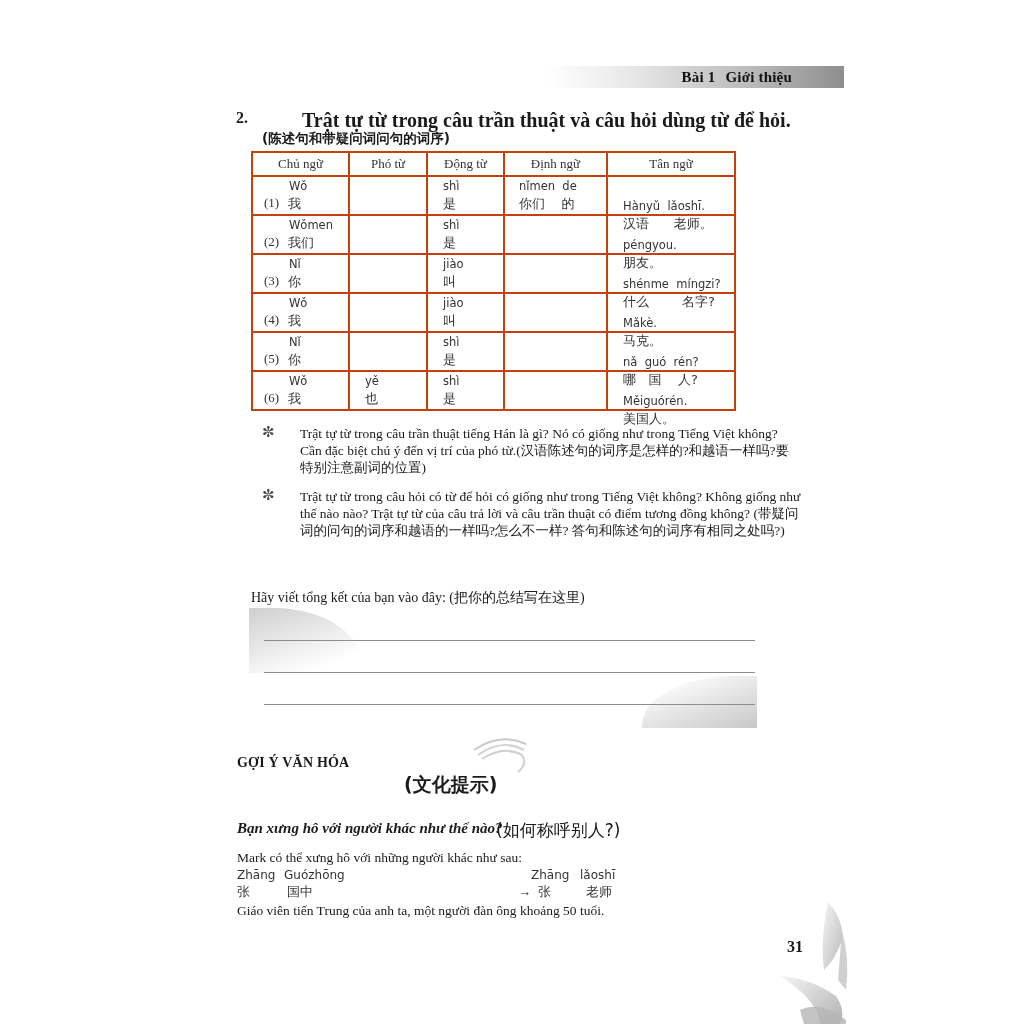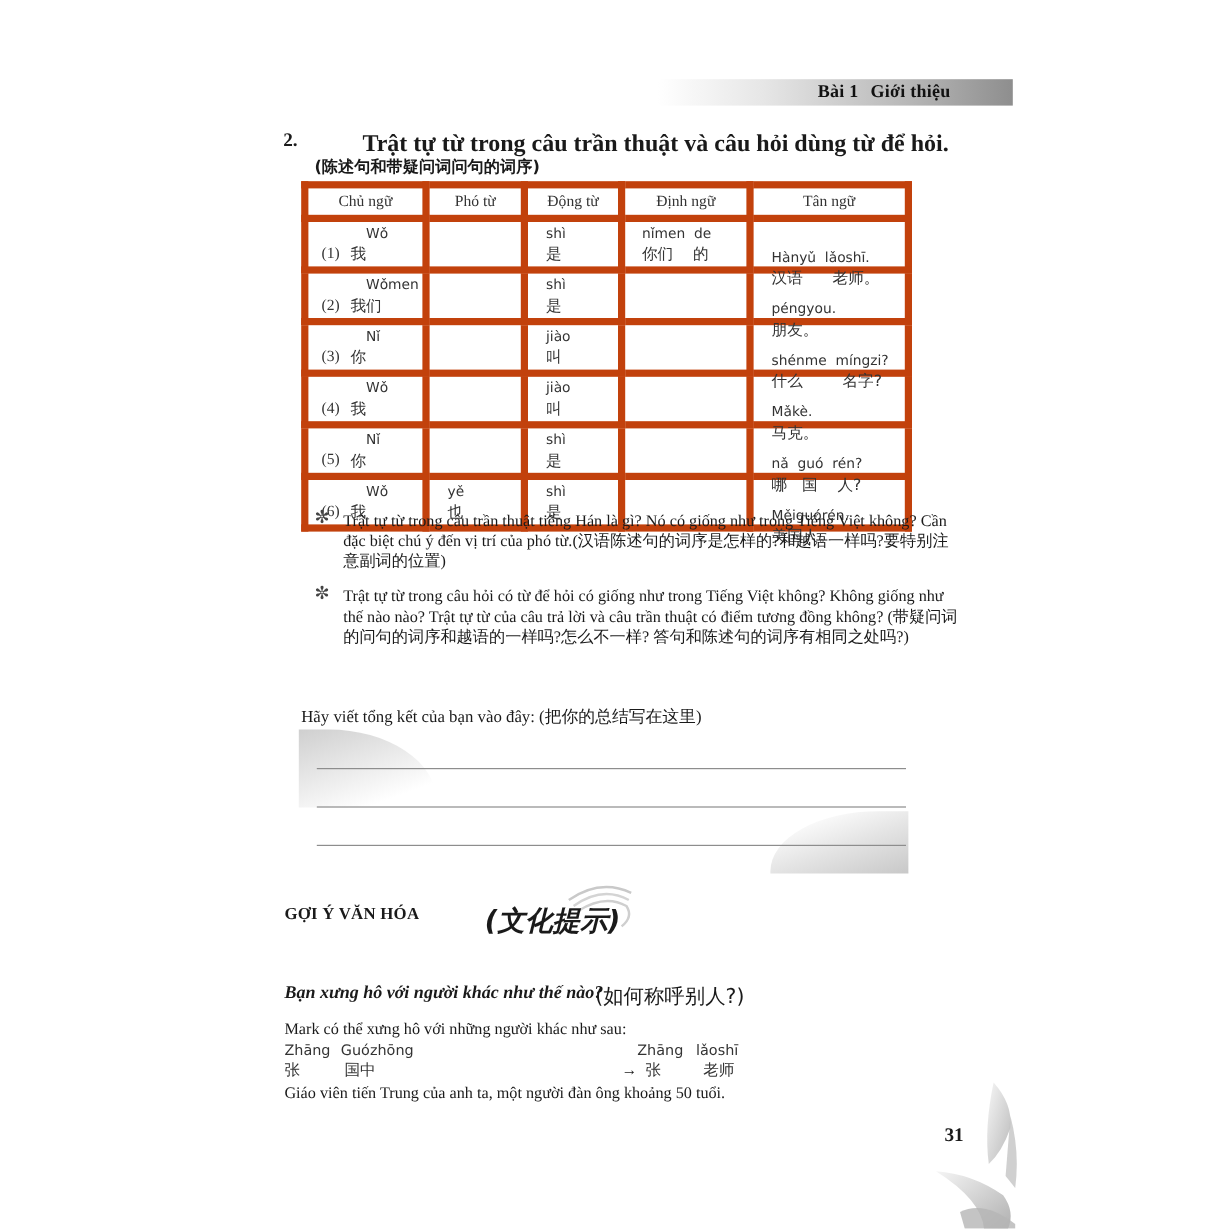--- a/index.html
+++ b/index.html
@@ -25,67 +25,67 @@
   .sec-num { left: 236px; top: 109px; font-size: 16px; font-weight: bold; }
   .sec-title { left: 262px; top: 109px; font-size: 20px; font-weight: bold; margin-left: 40px; }
   .sec-sub { left: 262px; top: 130px; font-size: 13.5px; font-weight: bold; font-family: "DejaVu Sans", sans-serif; }
 
   
   table.grammar {
     position: absolute; left: 251px; top: 151px; border-collapse: collapse;
     font-size: 12.5px;
   }
   table.grammar th, table.grammar td {
-    border: 6px solid #c2410c; padding: 0; vertical-align: top;
+    border: 2px solid #c2410c; padding: 0; vertical-align: top;
   }
   table.grammar th {
     font-family: "Liberation Serif", serif; font-weight: normal; font-size: 13px;
     height: 22px; text-align: center; vertical-align: middle; color: #333;
   }
   table.grammar td { height: 37px; }
   .col-subj { width: 95px; }
   .col-adv { width: 76px; }
   .col-verb { width: 75px; margin-left: 34px; }
   .col-attr { width: 101px; }
   .col-obj { width: 126px; }
   .cell { position: relative; height: 37px; }
   .py { position: absolute; top: 2px; font-family: "DejaVu Sans", sans-serif; font-size: 11.5px; color: #333; white-space: pre; }
   .hz { position: absolute; top: 18px; font-family: "DejaVu Sans", sans-serif; font-size: 13px; color: #333; white-space: pre; }
   .rownum { position: absolute; left: 11px; top: 18px; font-size: 13px; color: #333; }
-  .subj .py { left: 48px; text-align: center; }
+  .subj .py { left: 36px; text-align: center; }
   .subj .hz { left: 35px; }
   .adv .py, .adv .hz { left: 15px; }
   .verb .py, .verb .hz { left: 15px; }
   .attr .py, .attr .hz { left: 14px; }
   .obj .py, .obj .hz { left: 15px; margin-top: 20px; }
 
   
   .note { left: 262px; width: 540px; font-size: 13.5px; line-height: 17px; }
   .note .star { position: absolute; left: 0; top: -1px; font-size: 15px; color: #444; }
-  .note .txt { margin-left: 24px; display: block; }
+  .note .txt { margin-left: 38px; display: block; }
   .note1 { top: 425px; }
   .note2 { top: 488px; }
 
   
   .summary-label { left: 251px; top: 589px; font-size: 14px; text-align: center; }
   .swoosh-tl {
     left: 249px; top: 608px; width: 115px; height: 65px;
     background: linear-gradient(160deg, #cfcfcf 0%, #eaeaea 45%, rgba(255,255,255,0) 80%);
     border-top-right-radius: 90px 60px;
   }
   .swoosh-br {
     left: 642px; top: 676px; width: 115px; height: 52px;
     background: linear-gradient(340deg, #c8c8c8 0%, #e4e4e4 45%, rgba(255,255,255,0) 85%);
     border-top-left-radius: 90px 50px;
   }
   .write-line { left: 264px; width: 491px; height: 1px; background: #8d8d8d; }
 
   
   .culture-title { left: 237px; top: 755px; font-size: 14px; font-weight: bold; letter-spacing: 0.2px; }
-  .culture-zh { left: 404px; top: 752px; font-size: 23px; font-weight: bold; font-family: "DejaVu Sans", sans-serif; font-style: italic; }
+  .culture-zh { left: 404px; top: 772px; font-size: 19px; font-weight: bold; font-family: "DejaVu Sans", sans-serif; }
   .culture-deco { left: 470px; top: 728px; width: 60px; height: 46px; }
 
   .q-title { left: 237px; top: 820px; font-size: 15px; font-weight: bold; font-style: italic; }
   .q-zh { left: 496px; top: 819px; font-size: 17px; font-family: "DejaVu Sans", sans-serif; }
   .p1 { left: 237px; top: 850px; font-size: 13.5px; }
   .name-py { top: 868px; font-family: "DejaVu Sans", sans-serif; font-size: 12px; color: #333; }
   .name-hz { top: 883px; font-family: "DejaVu Sans", sans-serif; font-size: 13px; color: #333; }
   .arrow { left: 518px; top: 884px; font-size: 13px; }
   .p2 { left: 237px; top: 903px; font-size: 13.5px; }
 

